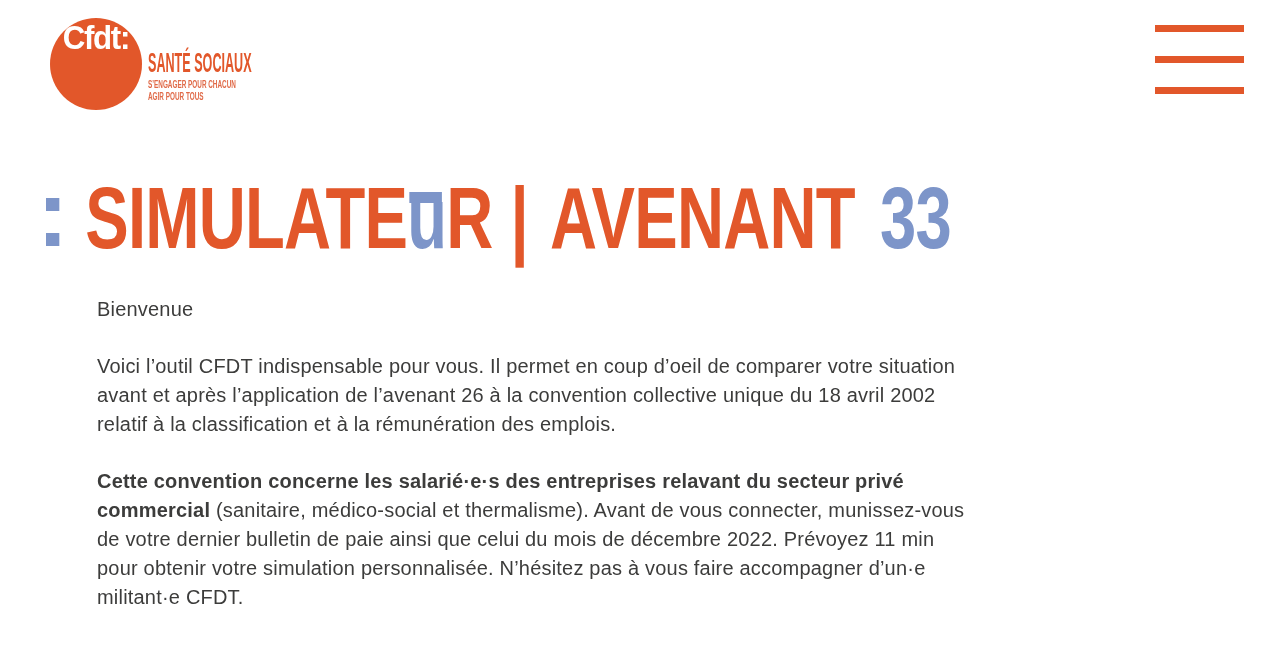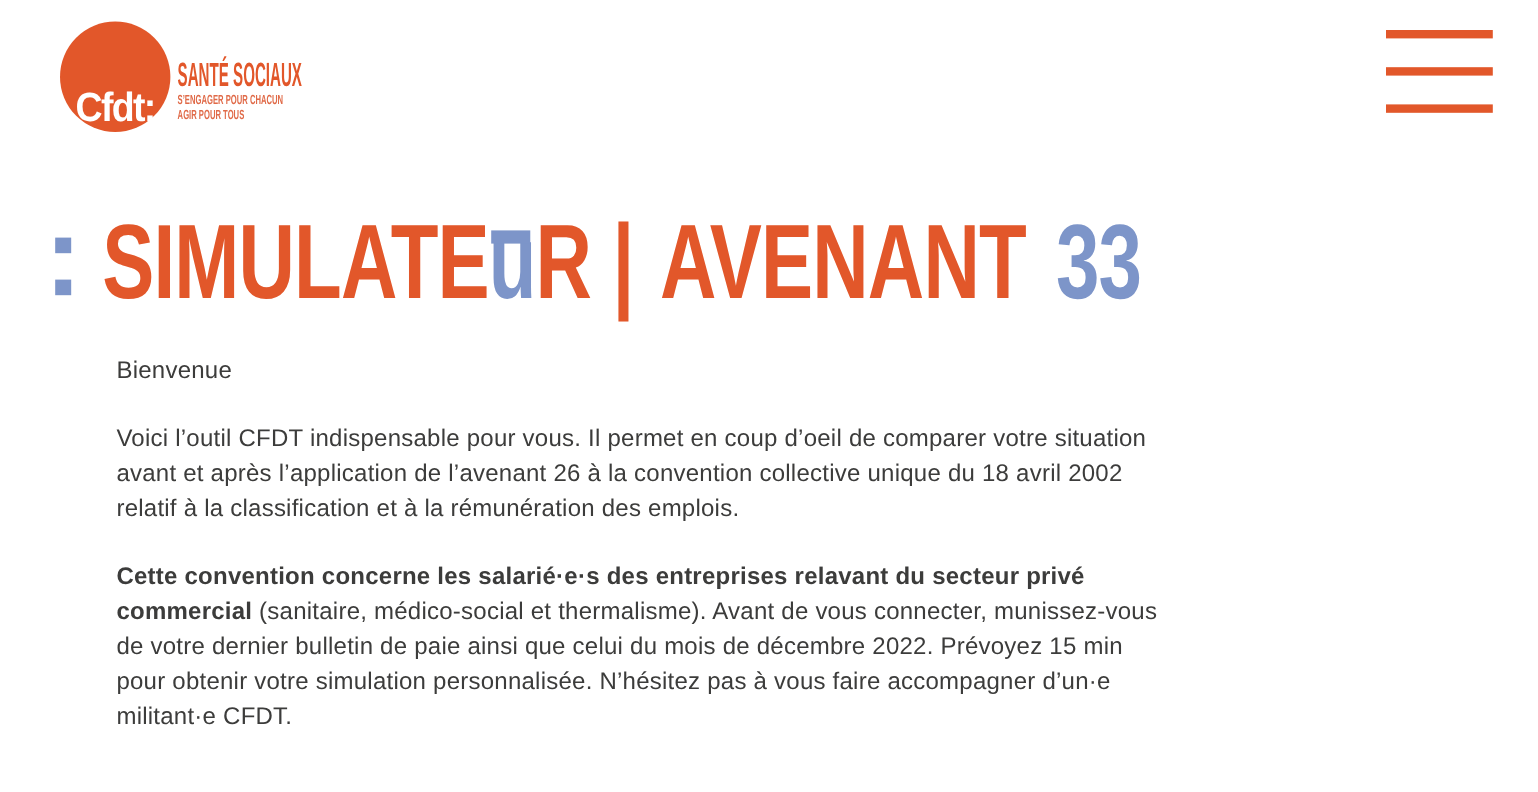--- a/index.html
+++ b/index.html
@@ -15,21 +15,21 @@
     font-family:"Liberation Sans", sans-serif;
     width:1282px;height:660px;
     position:relative;overflow:hidden;
   }
   .page{position:absolute;inset:0;background:var(--white);}
 
   
   .logo{position:absolute;left:50px;top:18px;width:240px;height:95px;cursor:pointer;}
   .logo-circle{
     position:absolute;left:0;top:0;width:92px;height:92px;border-radius:50%;
-    background:var(--orange);display:flex;align-items:flex-end;justify-content:center;
+    background:var(--orange);display:flex;align-items:flex-start;justify-content:center;
   }
   .logo-circle-text{
     color:#fff;font-size:34px;font-weight:800;letter-spacing:-1.5px;
     transform:scaleX(.92);transform-origin:50% 50%;
   }
   .logo-name{
     position:absolute;left:98px;top:29px;color:var(--orange);
     font-size:28px;font-weight:700;white-space:nowrap;
     transform:scaleX(.45);transform-origin:0 0;letter-spacing:0;
   }
@@ -105,18 +105,18 @@
     <h1 class="heading-text"><span>SIMULATE</span><span class="u-special">u</span><span>R</span><span class="sep">|</span><span>AVENANT</span><span class="blue num">33</span></h1>
   </div>
 
   <div class="content">
     <p>Bienvenue</p>
     <p>Voici l’outil CFDT indispensable pour vous. Il permet en coup d’oeil de comparer votre situation
 avant et après l’application de l’avenant 26 à la convention collective unique du 18 avril 2002
 relatif à la classification et à la rémunération des emplois.</p>
     <p><span class="bold">Cette convention concerne les salarié·e·s des entreprises relavant du secteur privé
 commercial</span><span> (sanitaire, médico-social et thermalisme). Avant de vous connecter, munissez-vous
-de votre dernier bulletin de paie ainsi que celui du mois de décembre 2022. Prévoyez 15 min
+de votre dernier bulletin de paie ainsi que celui du mois de décembre 2022. Prévoyez 11 min
 pour obtenir votre simulation personnalisée. N’hésitez pas à vous faire accompagner d’un·e
 militant·e CFDT.</span></p>
   </div>
 
 </div>
 
 </body></html>

